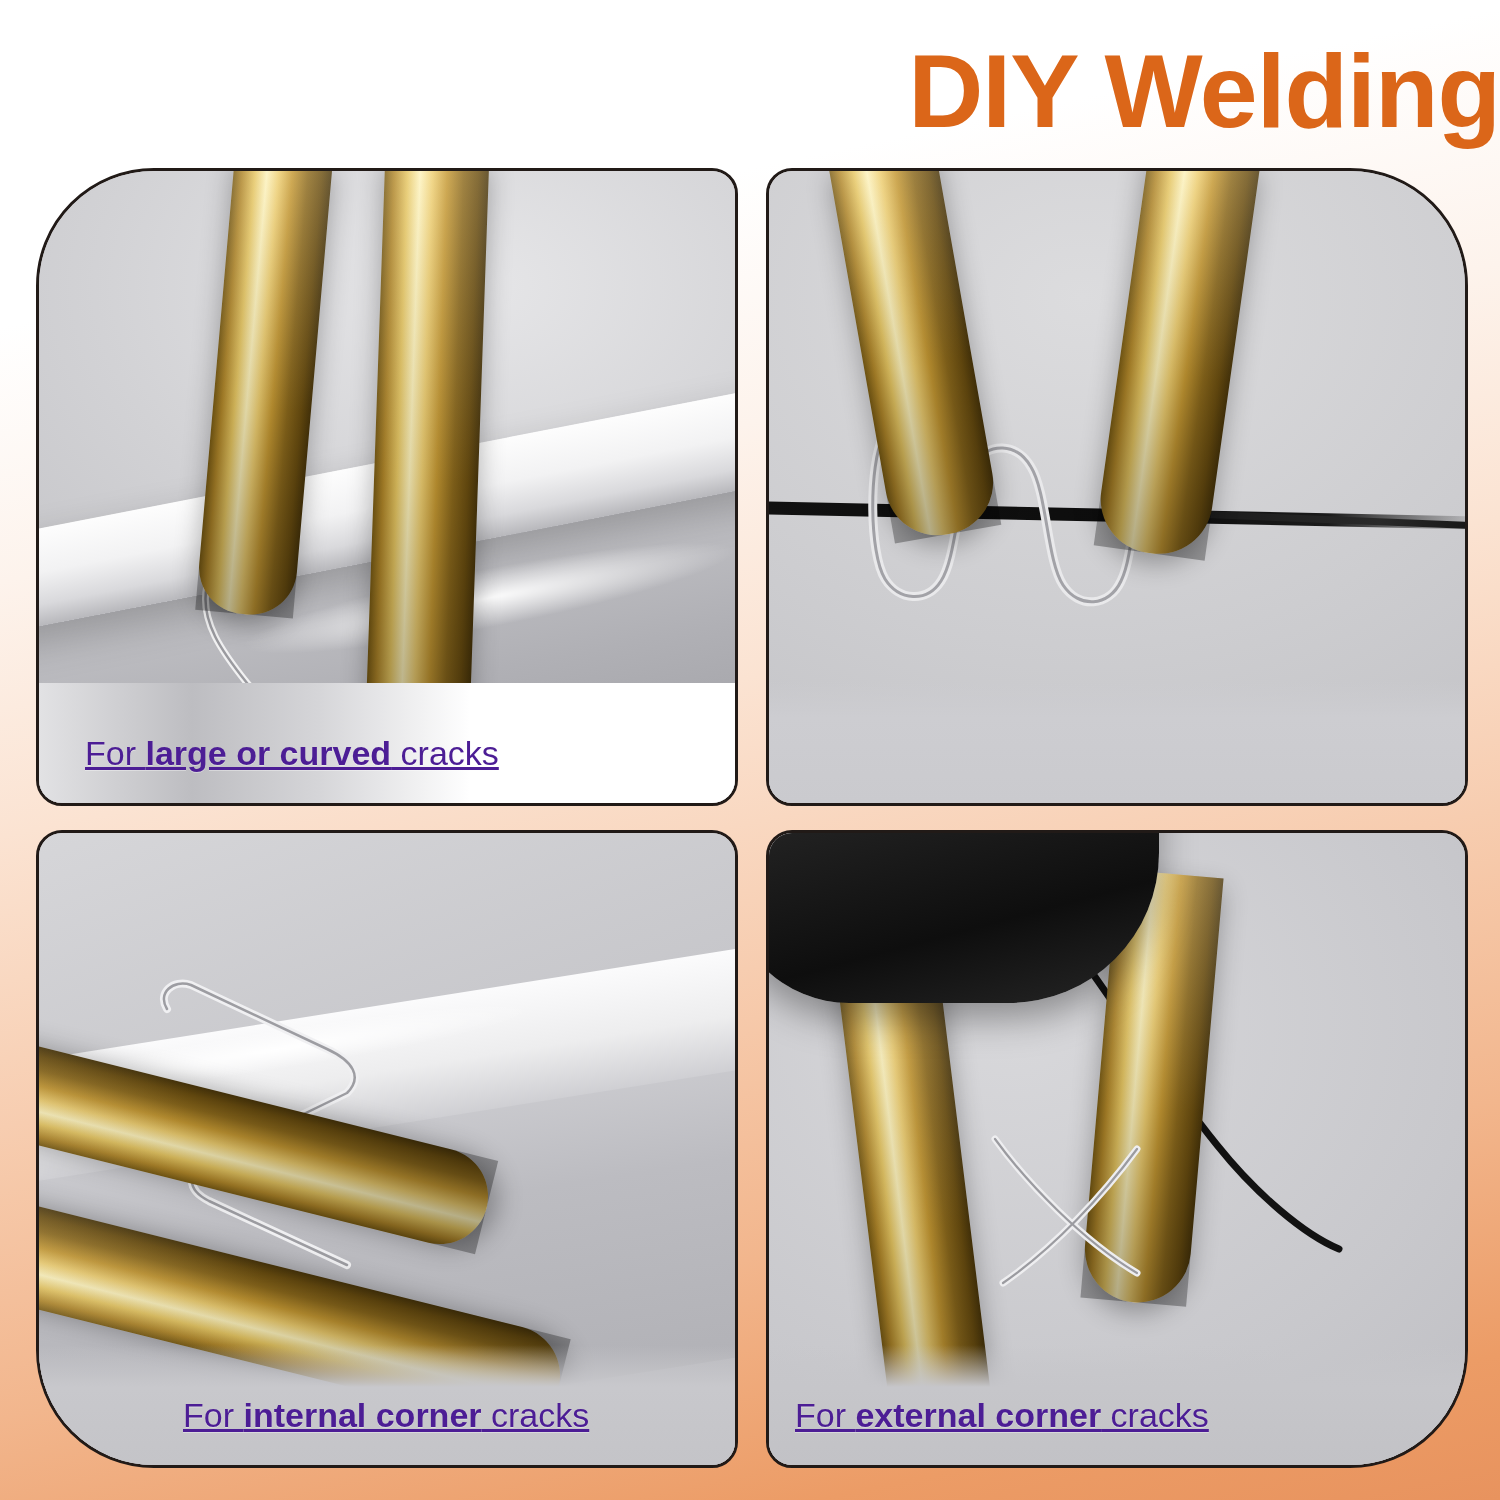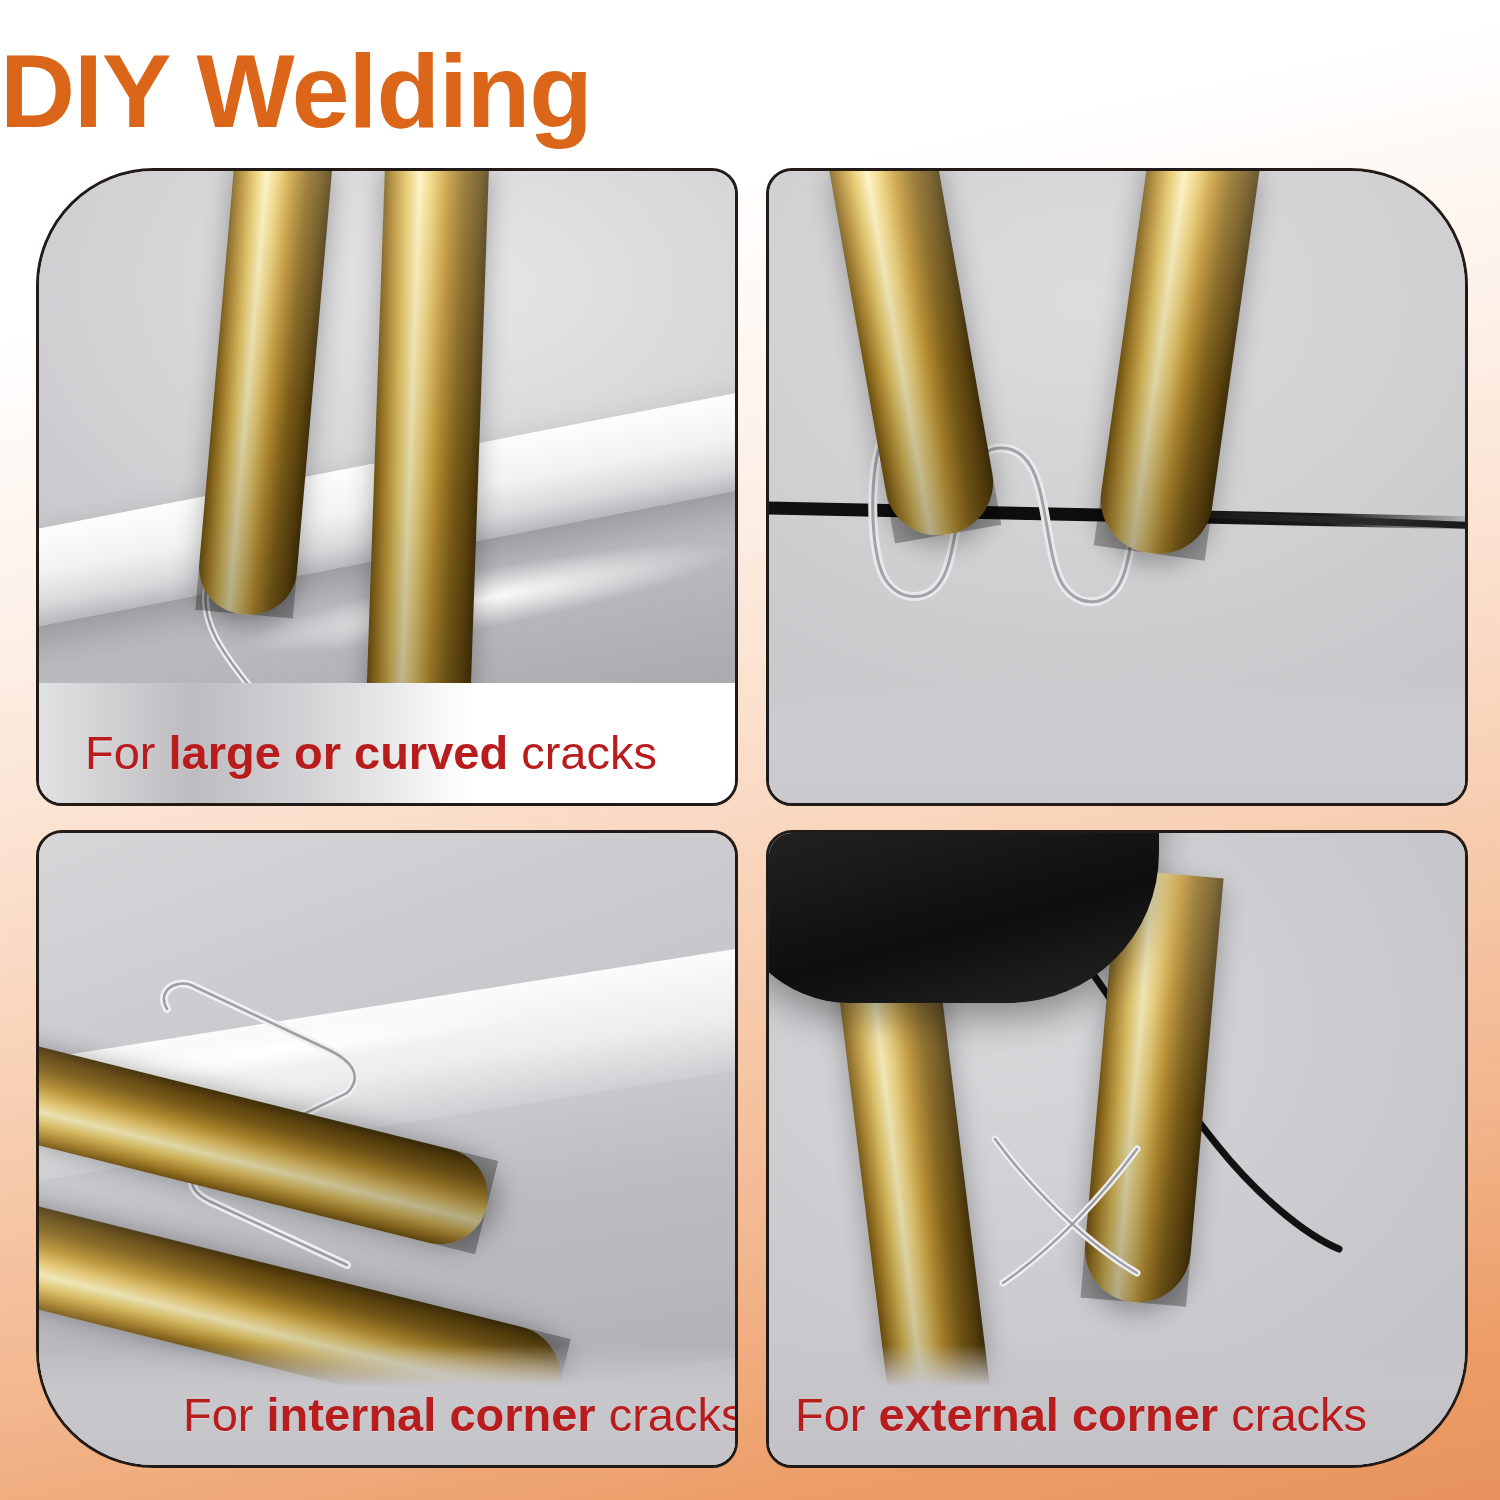--- a/index.html
+++ b/index.html
@@ -19,21 +19,21 @@
         #fdf3ec 32%,
         #fbe3d2 46%,
         #f7cdb0 62%,
         #f2b68d 78%,
         #ec9c66 92%,
         #e8935e 100%);
   }
   
   #title{
     position:absolute;left:0;right:0;top:36px;
-    text-align:left;
+    text-align:right;
     font-size:104px;
     line-height:110px;
     font-weight:bold;
     color:#DB6619;
     letter-spacing:-1px;
     white-space:nowrap;
   }
   
   #grid{
     position:absolute;
@@ -52,26 +52,27 @@
   .p2{left:730px;top:0;  border-radius:26px 118px 26px 26px;}
   .p3{left:0;   top:662px;border-radius:26px 26px 26px 118px;}
   .p4{left:730px;top:662px;border-radius:26px 26px 118px 26px;}
 
   .photo{position:absolute;inset:0;overflow:hidden;}
 
   
   .caption{
     position:absolute;
     bottom:26px;
-    font-size:47px;
+    font-size:34px;
     line-height:48px;
-    color:#b91c1c;
+    color:#4c1d95;
     white-space:nowrap;
     font-weight:normal;
     text-shadow:0 1px 0 rgba(255,255,255,.35);
+    text-decoration:underline;
   }
   .caption b{font-weight:bold;}
   .cap-left{left:46px;}
   .cap-right{right:22px;}
 
   
   .p1 .bg{
     position:absolute;inset:0;
     background:
       radial-gradient(120% 90% at 62% 18%, #e6e6e8 0%, #d2d2d5 45%, #bcbcc0 100%);

